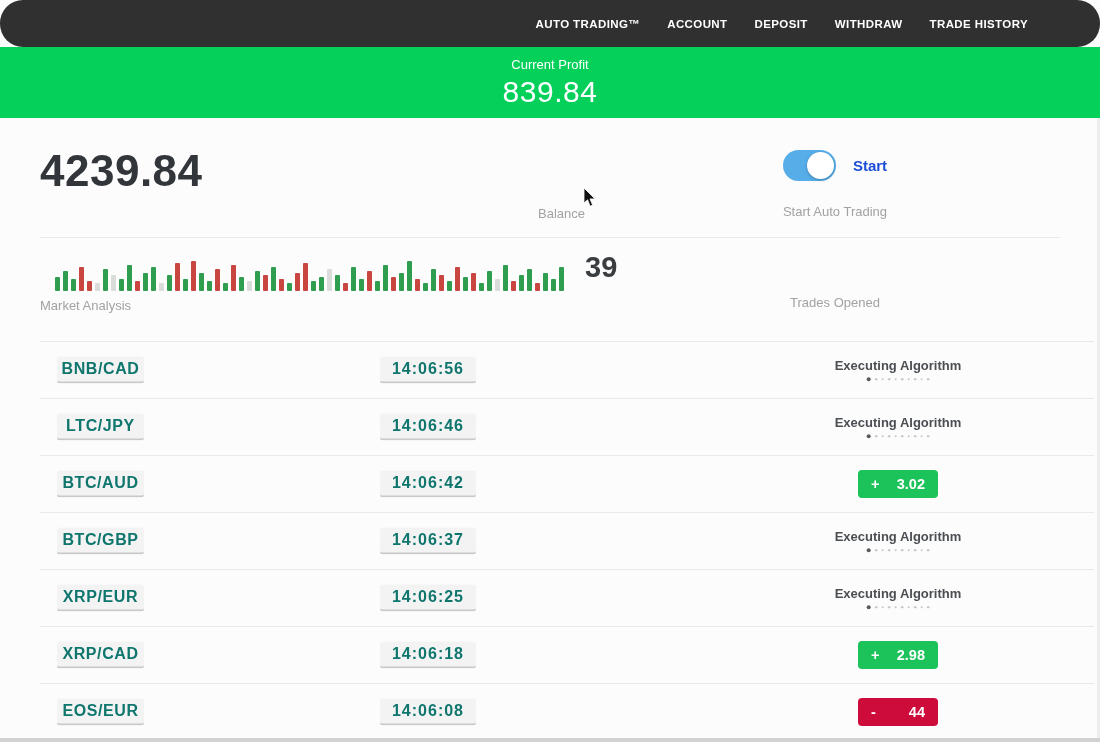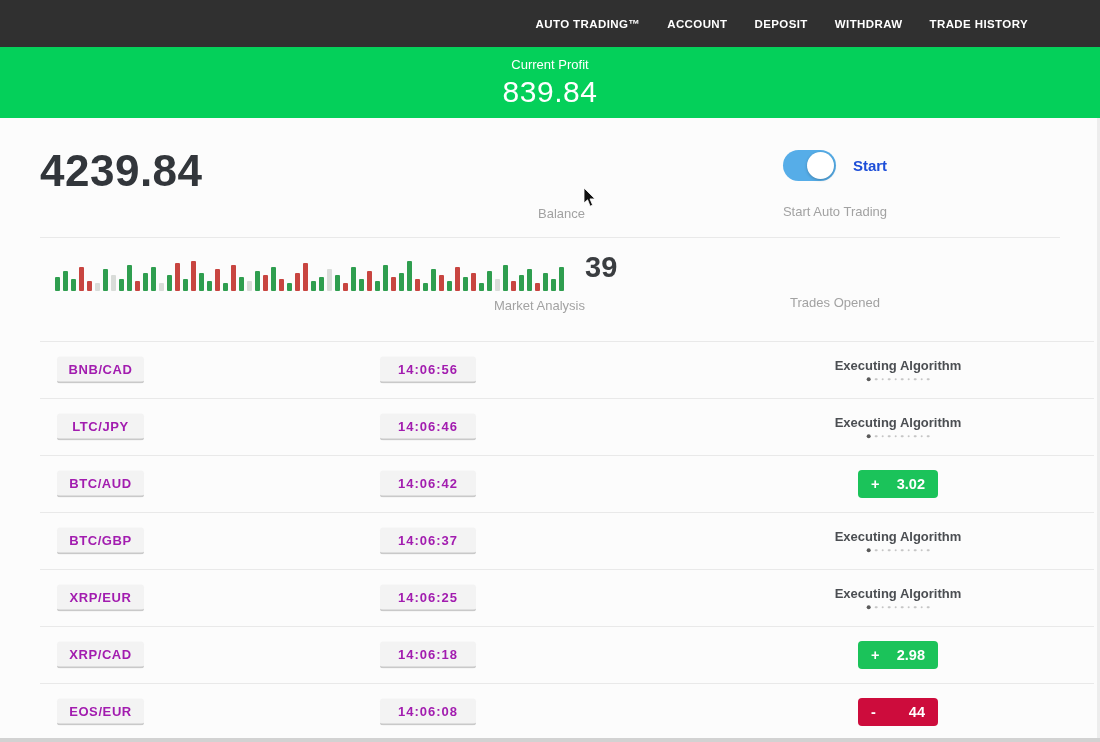--- a/index.html
+++ b/index.html
@@ -2,21 +2,21 @@
 <html><head>
 <meta charset="utf-8">
 <style>
   * { margin:0; padding:0; box-sizing:border-box; }
   html,body { width:1100px; height:742px; }
   body { font-family:"Liberation Sans", sans-serif; background:#fff; }
   .page { position:relative; width:1100px; height:742px; overflow:hidden; background:#fcfcfc; }
 
   
   .nav { position:absolute; top:0; left:0; width:1100px; height:47px; background:#303030;
-         display:flex; align-items:center; justify-content:flex-end; gap:27px; padding-right:72px; }
+         display:flex; align-items:center; justify-content:flex-end; gap:27px; padding-right:72px;border-radius:23px; }
   .nav-item { color:#fff; font-size:11.5px; font-weight:bold; letter-spacing:.4px; cursor:pointer; white-space:nowrap; }
 
   
   .banner { position:absolute; top:47px; left:0; width:1100px; height:71px; background:#04d05a;
             display:flex; flex-direction:column; align-items:center; justify-content:center; }
   .banner-title { color:#fff; font-size:13px; margin-bottom:3px; }
   .banner-value { color:#fff; font-size:30px; font-weight:normal; letter-spacing:.5px; }
 
   
   .stats { position:absolute; top:118px; left:0; width:1100px; height:223px; }
@@ -31,33 +31,33 @@
   .toggle-knob { position:absolute; top:2px; right:2px; width:27px; height:27px; border-radius:50%; background:#fff;
                  box-shadow:0 1px 3px rgba(0,0,0,.25); }
   .toggle-state { font-size:15px; font-weight:bold; color:#1d4ed8; }
   .toggle-caption { position:absolute; top:86px; left:585px; width:500px; text-align:center; font-size:13px; color:#a2a2a2; }
 
   .chart { position:absolute; top:140px; left:55px; width:514px; height:33px; display:flex; align-items:flex-end; gap:3px; }
   .chart .bar { width:5px; border-radius:1px; flex:0 0 auto; }
   .chart .g { background:#2f9e4f; }
   .chart .r { background:#c84540; }
   .chart .l { background:#d9dcd9; }
-  .chart-label { position:absolute; top:180px; left:40px; width:545px; text-align:right; font-size:13px; color:#a2a2a2; }
+  .chart-label { position:absolute; top:180px; left:40px; width:545px; text-align:left; font-size:13px; color:#a2a2a2; }
 
   .trades-count { position:absolute; top:133px; left:585px; width:500px; text-align:left; font-size:29px; font-weight:bold; color:#3a3d40; }
   .trades-count-label { position:absolute; top:177px; left:585px; width:500px; text-align:center; font-size:13px; color:#a2a2a2; }
 
   
   .trade-list { position:absolute; top:341px; left:0; width:1100px; }
   .trade-row { position:relative; height:57px; }
   .trade-row::before { content:""; position:absolute; top:0; left:40px; right:6px; height:1px; background:#e9e9e9; }
 
   .pill { position:absolute; top:50%; transform:translateY(-50%); height:27px; background:#f3f3f3;
           border-radius:3px; border-bottom:2px solid #c9c9c9; display:flex; align-items:center; justify-content:center;
-          font-size:13px; font-weight:bold; color:#a21caf; cursor:default; }
+          font-size:16px; font-weight:bold; color:#0f766e; cursor:default; }
   .pill-pair { left:57px; width:87px; letter-spacing:.6px; }
   .pill-time { left:380px; width:96px; letter-spacing:1px; }
 
   .status-cell { position:absolute; left:898px; top:50%; transform:translate(-50%,-50%); text-align:center; }
   .exec-label { font-size:13px; font-weight:bold; color:#4b4e52; white-space:nowrap; }
   .dots { margin-top:4px; display:flex; align-items:center; justify-content:center; gap:4px; }
   .dots span { width:2.5px; height:2.5px; border-radius:50%; background:#c6c6c6; display:block; }
   .dots span:first-child { width:4.5px; height:4.5px; background:#5a5a5a; }
 
   .result-badge { width:80px; height:28px; border-radius:4px; display:flex; align-items:center; justify-content:space-between;

